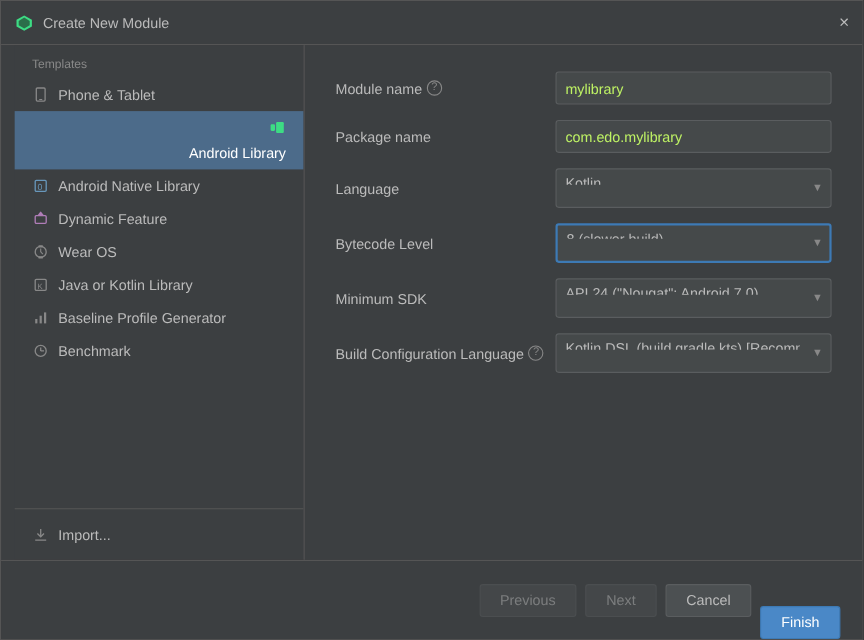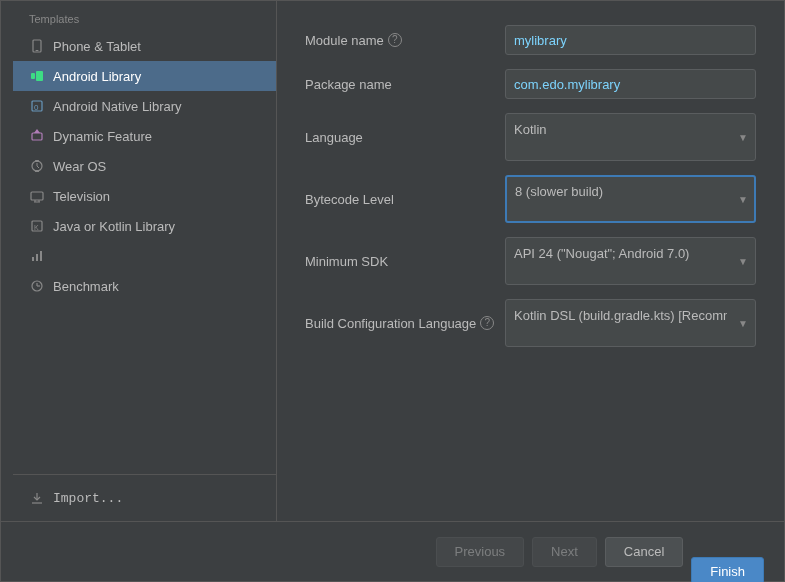--- a/index.html
+++ b/index.html
@@ -74,34 +74,34 @@
       align-items: flex-end;
       padding: 7px 16px;
       cursor: pointer;
       color: #bbbbbb;
       font-size: 13px;
       gap: 8px;
     }
     .sidebar-item.active {
       background: #4c6b8a;
       color: #ffffff;
+      flex-direction: column;
     }
     .sidebar-item-icon {
       width: 16px;
       height: 16px;
       flex-shrink: 0;
       display: flex;
       align-items: center;
       justify-content: center;
     }
     .sidebar-import {
       margin-top: auto;
       border-top: 1px solid #555;
       padding: 8px 0;
-      font-family: Liberation Mono, monospace;
     }
     .main-panel {
       flex: 1;
       display: flex;
       flex-direction: column;
       padding: 24px 28px 16px 28px;
       overflow-y: auto;
     }
     .form-group {
       display: flex;
@@ -126,57 +126,57 @@
       justify-content: center;
       font-size: 10px;
       color: #888;
       cursor: pointer;
     }
     .form-control {
       flex: 1;
       background: #45494a;
       border: 1px solid #5a5d5f;
       border-radius: 3px;
-      color: #7dd3fc;
+      color: #bef264;
       font-size: 13px;
       padding: 5px 8px;
       outline: none;
       height: 30px;
     }
     .select-wrapper {
       flex: 1;
       position: relative;
     }
     .select-wrapper select {
       width: 100%;
       background: #45494a;
       border: 1px solid #5a5d5f;
       border-radius: 3px;
       color: #bbbbbb;
       font-size: 13px;
       padding: 5px 28px 20px 8px;
       outline: none;
-      height: 48px;
+      height: 36px;
       appearance: none;
       cursor: pointer;
     }
     .select-wrapper.focused select {
       border: 2px solid #3d7ab5;
     }
     .select-arrow {
       position: absolute;
       right: 8px;
       top: 50%;
       transform: translateY(-50%);
       color: #888;
       pointer-events: none;
       font-size: 10px;
     }
     .footer {
-      height: 60px;
+      height: 72px;
       border-top: 1px solid #555;
       display: flex;
       align-items: center;
       justify-content: flex-end;
       padding: 0 20px;
       gap: 8px;
       flex-shrink: 0;
       background: #3c3f41;
     }
     .btn {
@@ -198,20 +198,30 @@
     .btn:disabled {
       opacity: 0.5;
       cursor: default;
     }
   </style>
 </head>
 <body>
 
 <div class="window">
 
+  <div class="titlebar">
+    <div class="titlebar-icon">
+      <svg width="18" height="18" viewBox="0 0 18 18">
+        <polygon points="9,2 16,6 16,12 9,16 2,12 2,6" fill="#3ddc84" stroke="none"></polygon>
+        <polygon points="9,4 14,7 14,11 9,14 4,11 4,7" fill="#2b6e4a" stroke="none"></polygon>
+      </svg>
+    </div>
+    <span class="titlebar-title">Create New Module</span>
+    <div class="titlebar-close">×</div>
+  </div>
 
   <div class="content-area">
 
     <div class="sidebar">
       <div class="sidebar-section-label">Templates</div>
 
       <div class="sidebar-item">
         <div class="sidebar-item-icon">
           <svg width="14" height="14" viewBox="0 0 14 14">
               <rect x="3" y="1" width="8" height="12" rx="1" fill="none" stroke="#888" stroke-width="1.2"></rect>
@@ -259,50 +269,40 @@
             <circle cx="7" cy="7" r="5" fill="none" stroke="#888" stroke-width="1.2"></circle>
             <rect x="5" y="1" width="4" height="2" rx="0.5" fill="#888"></rect>
             <rect x="5" y="11" width="4" height="2" rx="0.5" fill="#888"></rect>
             <line x1="7" y1="4" x2="7" y2="7" stroke="#888" stroke-width="1"></line>
             <line x1="7" y1="7" x2="9" y2="9" stroke="#888" stroke-width="1"></line>
           </svg>
         </div>
         <span>Wear OS</span>
       </div>
 
-      <div class="sidebar-item">
-        <div class="sidebar-item-icon">
-          <svg width="14" height="14" viewBox="0 0 14 14">
-            <rect x="1" y="3" width="12" height="8" rx="1" fill="none" stroke="#888" stroke-width="1.2"></rect>
-            <line x1="5" y1="11" x2="5" y2="13" stroke="#888" stroke-width="1"></line>
-            <line x1="9" y1="11" x2="9" y2="13" stroke="#888" stroke-width="1"></line>
-            <line x1="4" y1="13" x2="10" y2="13" stroke="#888" stroke-width="1"></line>
-          </svg>
-        </div>
-        <span>Television</span>
-      </div>
 
       <div class="sidebar-item">
         <div class="sidebar-item-icon">
           <svg width="14" height="14" viewBox="0 0 14 14">
             <rect x="2" y="2" width="10" height="10" rx="1" fill="none" stroke="#888" stroke-width="1.2"></rect>
             <text x="4" y="11" font-size="7" fill="#888">K</text>
           </svg>
         </div>
         <span>Java or Kotlin Library</span>
       </div>
 
       <div class="sidebar-item">
         <div class="sidebar-item-icon">
           <svg width="14" height="14" viewBox="0 0 14 14">
             <rect x="2" y="8" width="2" height="4" fill="#888"></rect>
             <rect x="6" y="5" width="2" height="7" fill="#888"></rect>
             <rect x="10" y="2" width="2" height="10" fill="#888"></rect>
           </svg>
         </div>
+        <span>Baseline Profile Generator</span>
       </div>
 
       <div class="sidebar-item">
         <div class="sidebar-item-icon">
           <svg width="14" height="14" viewBox="0 0 14 14">
             <circle cx="7" cy="7" r="5" fill="none" stroke="#888" stroke-width="1.2"></circle>
             <line x1="7" y1="4" x2="7" y2="7" stroke="#888" stroke-width="1.2"></line>
             <line x1="7" y1="7" x2="10" y2="7" stroke="#888" stroke-width="1.2"></line>
           </svg>
         </div>

